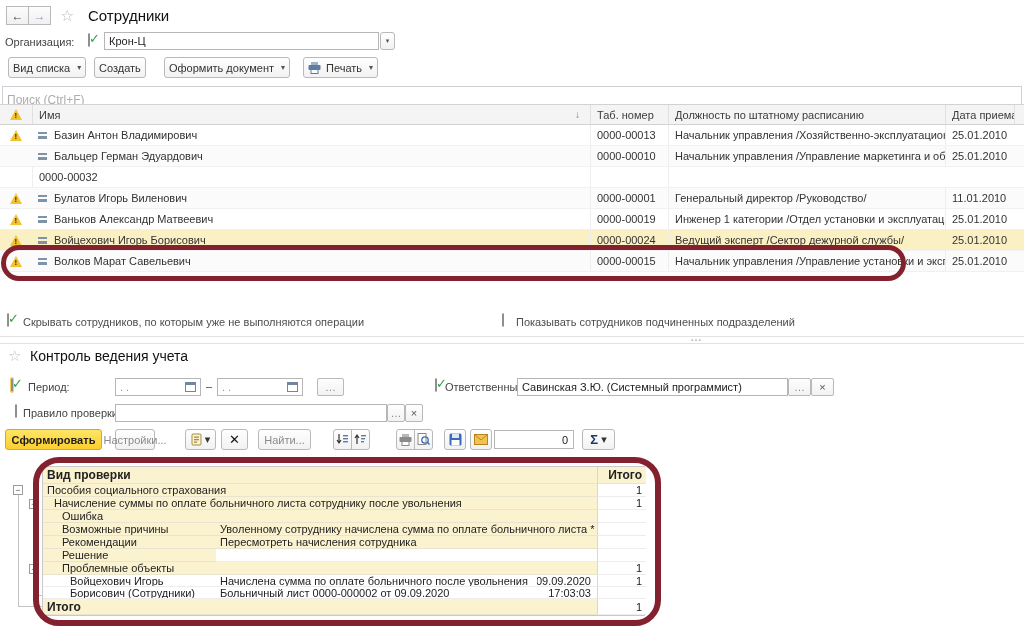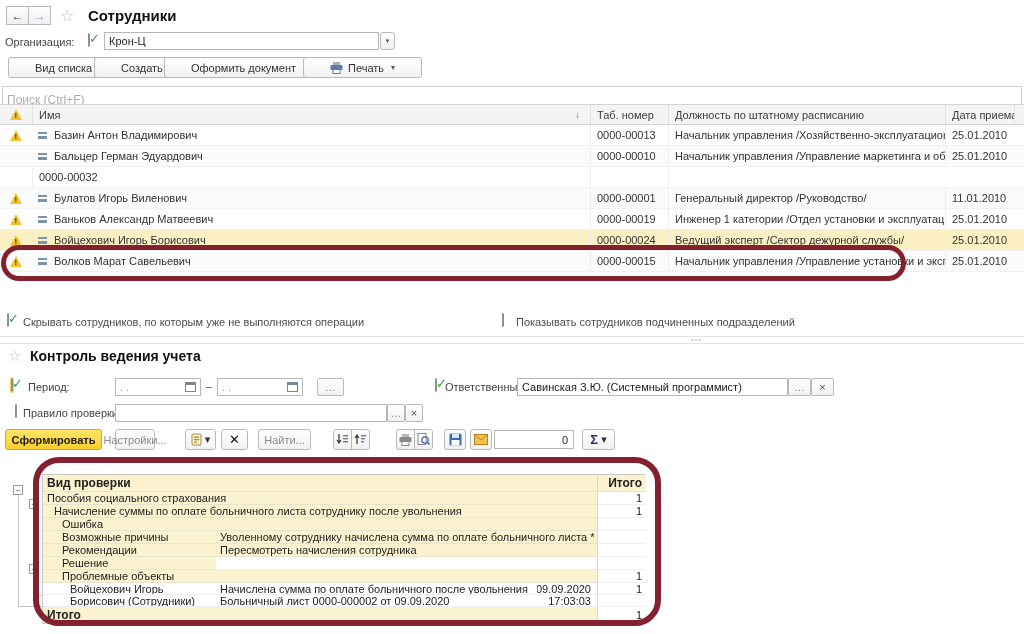--- a/index.html
+++ b/index.html
@@ -6,42 +6,42 @@
   html,body { background:#fff; }
   .screen {
     position:relative; width:1024px; height:634px; overflow:hidden;
     font-family:"Liberation Sans","DejaVu Sans",sans-serif; font-size:11px; color:#333;
     background:#fff;
   }
   .abs { position:absolute; }
   
   .btn {
     display:inline-flex; align-items:center; justify-content:center; gap:5px;
-    height:21px; padding:0 26px; background:linear-gradient(#fefefe,#f2f2f2);
+    height:21px; padding:0 4px; background:linear-gradient(#fefefe,#f2f2f2);
     border:1px solid #b9b9b9; border-radius:3px; font-size:11px; color:#333; white-space:nowrap;
   }
   .btn .dd { font-size:8px; color:#555; margin-left:2px; }
   .field {
     display:flex; align-items:center; background:#fff; border:1px solid #b6b6b6;
     height:18px; font-size:11px; padding:0 4px; color:#222;
   }
   .mini { height:18px; padding:0; justify-content:center; border-radius:2px; color:#8b8b8b; }
   .chk { position:relative; width:13px; height:13px; border:1px solid #8f8f8f; border-radius:2px; background:#fff; }
   .chk.on::after { content:"✓"; position:absolute; left:0px; top:-3px; font-size:13px; font-weight:bold; color:#2f9e44; }
   .chk.focus { box-shadow:0 0 0 1px #f3cf53; }
   .lbl { font-size:11px; color:#444; white-space:nowrap; }
   .warn { position:relative; width:0; height:0; border-left:6px solid transparent; border-right:6px solid transparent; border-bottom:11px solid #f3c231; }
   .warn::after { content:"!"; position:absolute; left:-1.5px; top:2px; font-size:8px; font-weight:bold; color:#3a2c00; }
   .state-ic { display:inline-block; width:9px; height:7px; margin-right:7px;
     background:linear-gradient(#7d93a8 0 2.5px, transparent 2.5px 4.5px, #7d93a8 4.5px 7px); }
   .cal { width:11px; height:10px; border:1px solid #72879f; border-top:3px solid #72879f; background:#fff; }
   
   .navbtn { display:inline-flex; width:23px; height:19px; align-items:center; justify-content:center;
     border:1px solid #b9b9b9; background:linear-gradient(#fdfdfd,#f0f0f0); font-size:12px; color:#444; }
-  .title { font-size:15px; font-weight:bold; color:#111; }
+  .title { font-size:15px; font-weight:normal; color:#111; }
   .star { font-size:16px; color:#c2c2c2; }
   .search { width:1020px; height:28px; border:1px solid #cdd1d6; font-size:12px; color:#adadad; padding-left:4px; display:flex; align-items:center;text-align:right; }
   
   .emp-grid { position:absolute; left:0; top:104px; width:1024px; }
   .emp-row, .emp-head {
     display:grid; grid-template-columns:32px 558px 78px 277px 69px 10px;
     height:21px; align-items:center; font-size:11px;
   }
   .emp-head { background:#f4f4f4; border-top:1px solid #d2d2d2; border-bottom:1px solid #d2d2d2; color:#3c3c3c; }
   .emp-row { border-bottom:1px solid #f1f1f1; }
@@ -58,21 +58,21 @@
   .split-dots { position:absolute; color:#9a9a9a; font-size:12px; letter-spacing:1px; }
   
   .gen { background:linear-gradient(#ffe565,#fcce2e); border:1px solid #d8a62b; font-weight:bold; color:#1c1c1c; }
   .tb-ic { display:inline-flex; align-items:center; justify-content:center; height:21px; border:1px solid #b9b9b9; background:linear-gradient(#fefefe,#f2f2f2); border-radius:3px; }
   .grp { display:inline-flex; }
   .grp .tb-ic { border-radius:0; margin-left:-1px; }
   .grp .tb-ic:first-child { border-radius:3px 0 0 3px; margin-left:0; }
   .grp .tb-ic:last-child { border-radius:0 3px 3px 0; }
   .counter { display:flex; align-items:center; justify-content:flex-end; width:80px; height:19px; border:1px solid #b6b6b6; padding:0 5px; font-size:11px; color:#222; }
   
-  .rep { position:absolute; left:42px; top:466px; width:603px; border:1px solid #c9c9c9;margin-top:8px; }
+  .rep { position:absolute; left:42px; top:466px; width:603px; border:1px solid #c9c9c9; }
   .rep-row { display:grid; grid-template-columns:173px 321px 60px 49px; }
   .rep-row > span { display:flex; align-items:center; overflow:hidden; white-space:nowrap; border-bottom:1px solid #e9e4d0; font-size:11px; color:#222; }
   .rep-row > span.w { background:#fff; border-bottom:1px solid #ededed; }
   .rep-row > span.y { background:#fbf2cf; }
   .rep-row .tot { justify-content:flex-end; padding-right:4px; border-left:1px solid #ddd8c6; }
   .rep-row .dt { justify-content:flex-end; padding-right:6px; }
   .rh { height:17px; font-weight:bold; }
   .rh > span { font-size:12px !important; }
   .rr { height:13px; }
   .rd { height:12px; }

